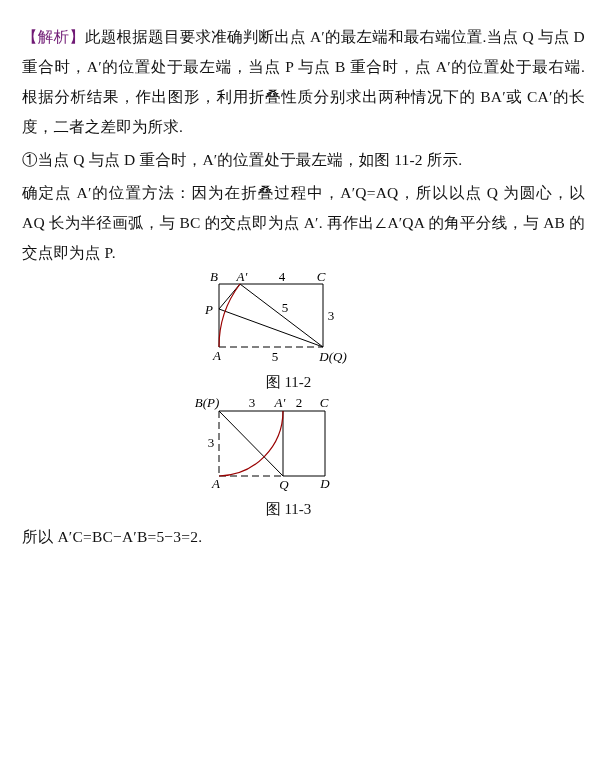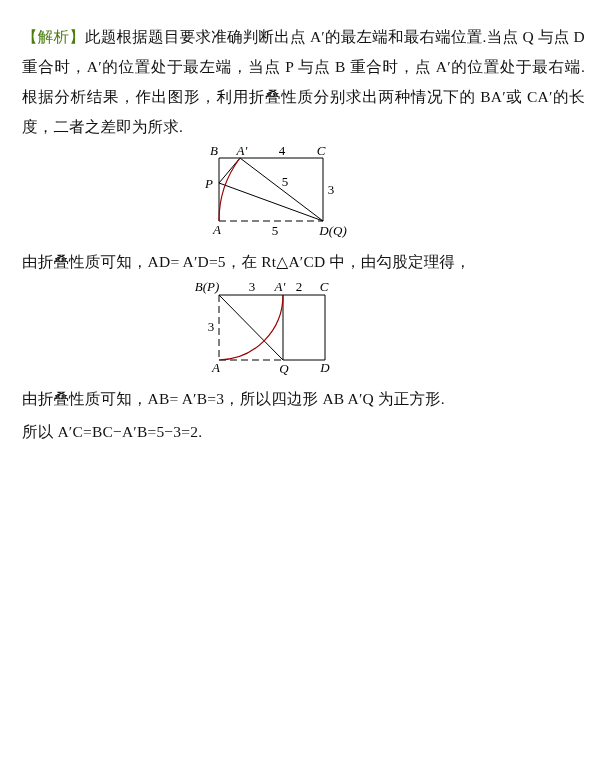--- a/index.html
+++ b/index.html
@@ -20,21 +20,21 @@
   }
   p.line {
     margin: 0;
     padding: 0;
     font-size: 15.5px;
     line-height: 30px;
     text-align: justify;
     letter-spacing: 0.2px;
   }
   p.line + p.line { margin-top: 3px; }
-  .blue { color: #4d7c0f; }
+  .blue { color: #701a75; }
   .figure {
     text-align: center;
     margin: 4px 30px 2px 0;
   }
   .figure svg { display: inline-block; }
   .caption {
     margin: 0;
     font-size: 15px;
     line-height: 22px;
     text-align: center;
@@ -79,21 +79,23 @@
     fill: #000;
   }
 </style>
 </head>
 <body>
 
 <div class="doc">
 
   <p class="line"><span class="blue">【解析】</span><span>此题根据题目要求准确判断出点 A′的最左端和最右端位置.当点 Q 与点 D 重合时，A′的位置处于最左端，当点 P 与点 B 重合时，点 A′的位置处于最右端. 根据分析结果，作出图形，利用折叠性质分别求出两种情况下的 BA′或 CA′的长度，二者之差即为所求.</span></p>
 
+  <p class="line">①当点 Q 与点 D 重合时，A′的位置处于最左端，如图 11-2 所示.</p>
 
+  <p class="line">确定点 A′的位置方法：因为在折叠过程中，A′Q=AQ，所以以点 Q 为圆心，以 AQ 长为半径画弧，与 BC 的交点即为点 A′. 再作出∠A′QA 的角平分线，与 AB 的交点即为点 P.</p>
 
   <div class="figure">
     <svg width="240" height="95" viewBox="0 0 240 95">
       <line x1="50" y1="12" x2="154" y2="12" class="k"></line>
       <line x1="154" y1="12" x2="154" y2="75" class="k"></line>
       <line x1="50" y1="12" x2="50" y2="75" class="k"></line>
       <line x1="50" y1="75" x2="154" y2="75" class="k dash"></line>
       <line x1="71" y1="12" x2="154" y2="75" class="k"></line>
       <line x1="50" y1="37" x2="154" y2="75" class="k"></line>
       <line x1="50" y1="37" x2="71" y2="12" class="k"></line>
@@ -102,23 +104,23 @@
       <text x="73" y="9" text-anchor="middle" class="lbl-i">A′</text>
       <text x="113" y="9" text-anchor="middle" class="lbl">4</text>
       <text x="152" y="9" text-anchor="middle" class="lbl-i">C</text>
       <text x="44" y="42" text-anchor="end" class="lbl-i">P</text>
       <text x="116" y="40" text-anchor="middle" class="lbl">5</text>
       <text x="162" y="48" text-anchor="middle" class="lbl">3</text>
       <text x="48" y="88" text-anchor="middle" class="lbl-i">A</text>
       <text x="106" y="89" text-anchor="middle" class="lbl">5</text>
       <text x="164" y="89" text-anchor="middle" class="lbl-i">D(Q)</text>
     </svg>
+    <p class="caption">图 11-2</p>
   </div>
 
-  <p class="line">由折叠性质可知，AD= A′D=5，在 Rt△A′CD 中，由勾股定理得，</p>
 
 
 
   <div class="figure">
     <svg width="240" height="97" viewBox="0 0 240 97">
       <line x1="50" y1="14" x2="156" y2="14" class="k"></line>
       <line x1="156" y1="14" x2="156" y2="79" class="k"></line>
       <line x1="50" y1="14" x2="50" y2="79" class="k dash"></line>
       <line x1="50" y1="79" x2="114" y2="79" class="k dash"></line>
       <line x1="114" y1="79" x2="156" y2="79" class="k"></line>
@@ -128,20 +130,20 @@
       <text x="38" y="10" text-anchor="middle" class="lbl-i">B(P)</text>
       <text x="83" y="10" text-anchor="middle" class="lbl">3</text>
       <text x="111" y="10" text-anchor="middle" class="lbl-i">A′</text>
       <text x="130" y="10" text-anchor="middle" class="lbl">2</text>
       <text x="155" y="10" text-anchor="middle" class="lbl-i">C</text>
       <text x="42" y="50" text-anchor="middle" class="lbl">3</text>
       <text x="47" y="91" text-anchor="middle" class="lbl-i">A</text>
       <text x="115" y="92" text-anchor="middle" class="lbl-i">Q</text>
       <text x="156" y="91" text-anchor="middle" class="lbl-i">D</text>
     </svg>
+    <p class="caption">图 11-3</p>
   </div>
 
 
-  <p class="line">由折叠性质可知，AB= A′B=3，所以四边形 AB A′Q 为正方形.</p>
 
   <p class="line">所以 A′C=BC−A′B=5−3=2.</p>
 
 </div>
 
 </body></html>

